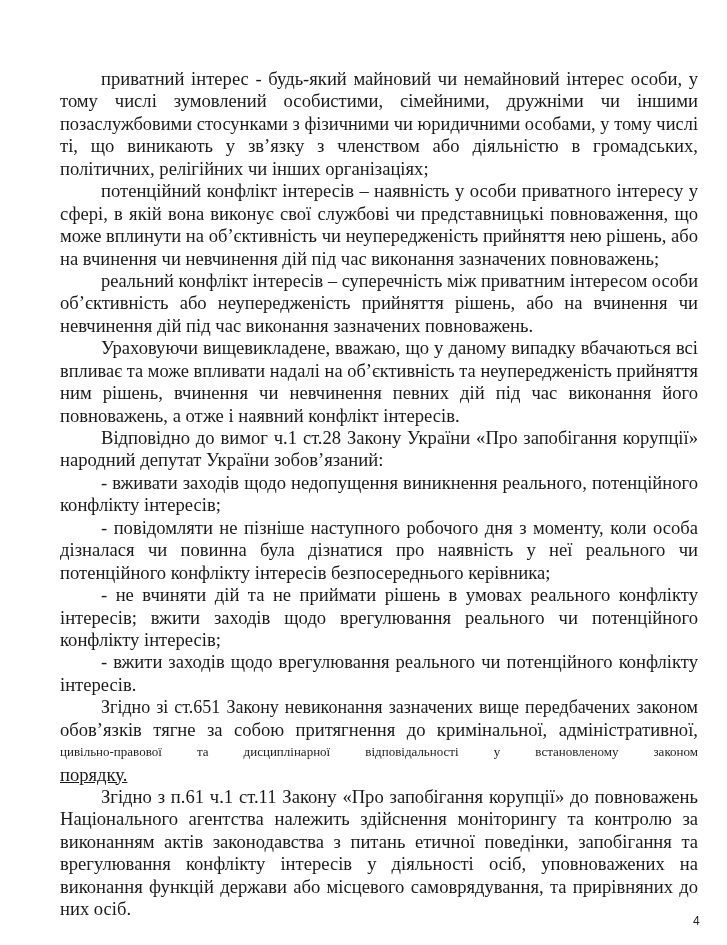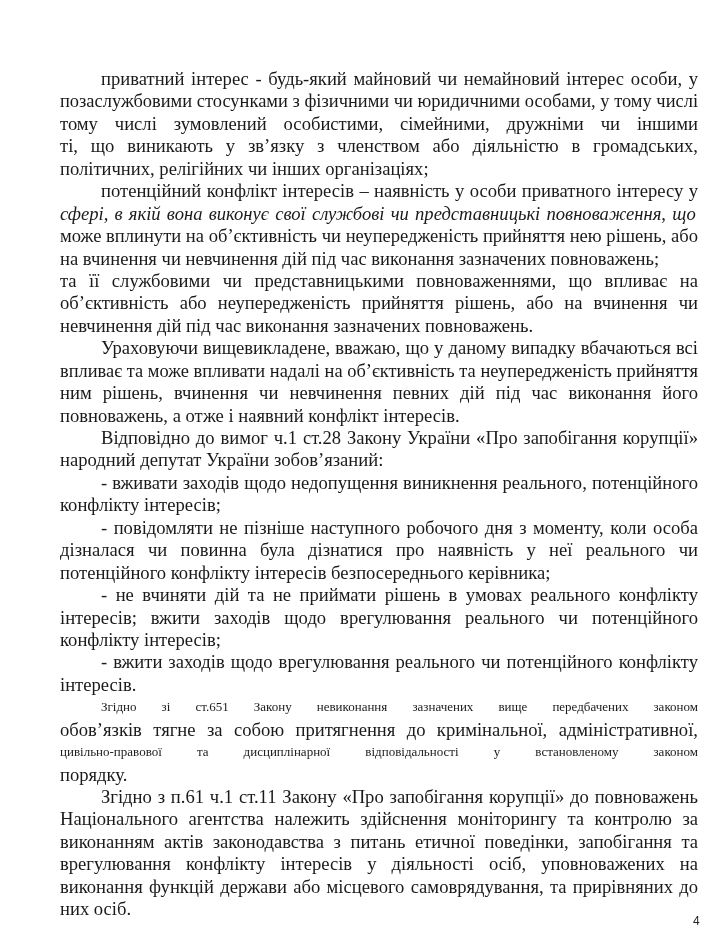--- a/index.html
+++ b/index.html
@@ -50,33 +50,33 @@
       font-size: 12px;
       color: #222;
     }
   </style>
 </head>
 <body>
 
 <div class="page" id="page">
     <div class="para">
       <span class="line indent" style="white-space: nowrap; display: block; word-spacing: 1.97222px; text-align: left; text-align-last: left;">приватний інтерес - будь-який майновий чи немайновий інтерес особи, у</span>
+      <span class="line" style="white-space: nowrap; display: block; word-spacing: 12.2656px; text-align: left; text-align-last: left;">тому числі зумовлений особистими, сімейними, дружніми чи іншими</span>
       <span class="line" style="white-space: nowrap; display: block; font-size: 18.4509px;">позаслужбовими стосунками з фізичними чи юридичними особами, у тому числі</span>
-      <span class="line" style="white-space: nowrap; display: block; word-spacing: 12.2656px; text-align: left; text-align-last: left;">тому числі зумовлений особистими, сімейними, дружніми чи іншими</span>
       <span class="line" style="white-space: nowrap; display: block; word-spacing: 8.15781px; text-align: left; text-align-last: left;">ті, що виникають у зв’язку з членством або діяльністю в громадських,</span>
       <span class="line last" style="white-space: nowrap; display: block;">політичних, релігійних чи інших організаціях;</span>
     </div>
     <div class="para">
       <span class="line indent" style="white-space: nowrap; display: block; word-spacing: 0.739583px; text-align: left; text-align-last: left;">потенційний конфлікт інтересів – наявність у особи приватного інтересу у</span>
-      <span class="line" style="white-space: nowrap; display: block; word-spacing: 1.55625px; text-align: left; text-align-last: left; font-style: italic;">сфері, в якій вона виконує свої службові чи представницькі повноваження, що</span>
+      <span class="line" style="white-space: nowrap; display: block; word-spacing: 1.55625px; text-align: left; text-align-last: left;">сфері, в якій вона виконує свої службові чи представницькі повноваження, що</span>
       <span class="line" style="white-space: nowrap; display: block; font-size: 18.5741px;">може вплинути на об’єктивність чи неупередженість прийняття нею рішень, або</span>
       <span class="line last" style="white-space: nowrap; display: block;">на вчинення чи невчинення дій під час виконання зазначених повноважень;</span>
     </div>
     <div class="para">
-      <span class="line" style="white-space: nowrap; display: block; word-spacing: 7.81445px; text-align: left; text-align-last: left;">та її службовими чи представницькими повноваженнями, що впливає на</span>
+      <span class="line indent" style="white-space: nowrap; display: block; font-size: 18.3702px;">реальний конфлікт інтересів – суперечність між приватним інтересом особи</span>
       <span class="line" style="white-space: nowrap; display: block; word-spacing: 6.44336px; text-align: left; text-align-last: left;">об’єктивність або неупередженість прийняття рішень, або на вчинення чи</span>
       <span class="line last" style="white-space: nowrap; display: block;">невчинення дій під час виконання зазначених повноважень.</span>
     </div>
     <div class="para">
       <span class="line indent" style="white-space: nowrap; display: block; word-spacing: 0.40625px; text-align: right; text-align-last: left;">Ураховуючи вищевикладене, вважаю, що у даному випадку вбачаються всі</span>
       <span class="line" style="white-space: nowrap; display: block; font-size: 18.4298px;">впливає та може впливати надалі на об’єктивність та неупередженість прийняття</span>
       <span class="line" style="white-space: nowrap; display: block; word-spacing: 6.45px; text-align: left; text-align-last: left;">ним рішень, вчинення чи невчинення певних дій під час виконання його</span>
       <span class="line last" style="white-space: nowrap; display: block;">повноважень, а отже і наявний конфлікт інтересів.</span>
     </div>
     <div class="para">
@@ -95,24 +95,24 @@
     <div class="para">
       <span class="line indent" style="white-space: nowrap; display: block; word-spacing: 3.82386px; text-align: left; text-align-last: left;">- не вчиняти дій та не приймати рішень в умовах реального конфлікту</span>
       <span class="line" style="white-space: nowrap; display: block; word-spacing: 9.33705px; text-align: left; text-align-last: left;">інтересів; вжити заходів щодо врегулювання реального чи потенційного</span>
       <span class="line last" style="white-space: nowrap; display: block;">конфлікту інтересів;</span>
     </div>
     <div class="para">
       <span class="line indent" style="white-space: nowrap; display: block; word-spacing: 1.38281px; text-align: left; text-align-last: left;">- вжити заходів щодо врегулювання реального чи потенційного конфлікту</span>
       <span class="line last" style="white-space: nowrap; display: block;">інтересів.</span>
     </div>
     <div class="para">
-      <span class="line indent" style="white-space: nowrap; display: block; font-size: 13px;">Згідно зі ст.651 Закону невиконання зазначених вище передбачених законом</span>
+      <span class="line indent" style="white-space: nowrap; display: block; font-size: 18px;">Згідно зі ст.651 Закону невиконання зазначених вище передбачених законом</span>
       <span class="line" style="white-space: nowrap; display: block; word-spacing: 6.72321px; text-align: left; text-align-last: left;">обов’язків тягне за собою притягнення до кримінальної, адміністративної,</span>
       <span class="line" style="white-space: nowrap; display: block; font-size: 13px; font-family: Liberation Serif, serif;">цивільно-правової та дисциплінарної відповідальності у встановленому законом</span>
-      <span class="line last" style="white-space: nowrap; display: block;">порядку.</span>
+      <span class="line last" style="white-space: nowrap; display: block; text-decoration: underline;">порядку.</span>
     </div>
     <div class="para">
       <span class="line indent" style="white-space: nowrap; display: block; word-spacing: 1.1875px; text-align: left; text-align-last: left;">Згідно з п.61 ч.1 ст.11 Закону «Про запобігання корупції» до повноважень</span>
       <span class="line" style="white-space: nowrap; display: block; word-spacing: 5.92634px; text-align: left; text-align-last: left;">Національного агентства належить здійснення моніторингу та контролю за</span>
       <span class="line" style="white-space: nowrap; display: block; word-spacing: 4.9043px; text-align: left; text-align-last: left;">виконанням актів законодавства з питань етичної поведінки, запобігання та</span>
       <span class="line" style="white-space: nowrap; display: block; word-spacing: 10.4554px; text-align: center; text-align-last: left;">врегулювання конфлікту інтересів у діяльності осіб, уповноважених на</span>
       <span class="line" style="white-space: nowrap; display: block; word-spacing: 1.60938px; text-align: left; text-align-last: left;">виконання функцій держави або місцевого самоврядування, та прирівняних до</span>
       <span class="line last" style="white-space: nowrap; display: block;">них осіб.</span>
     </div>
   </div>

